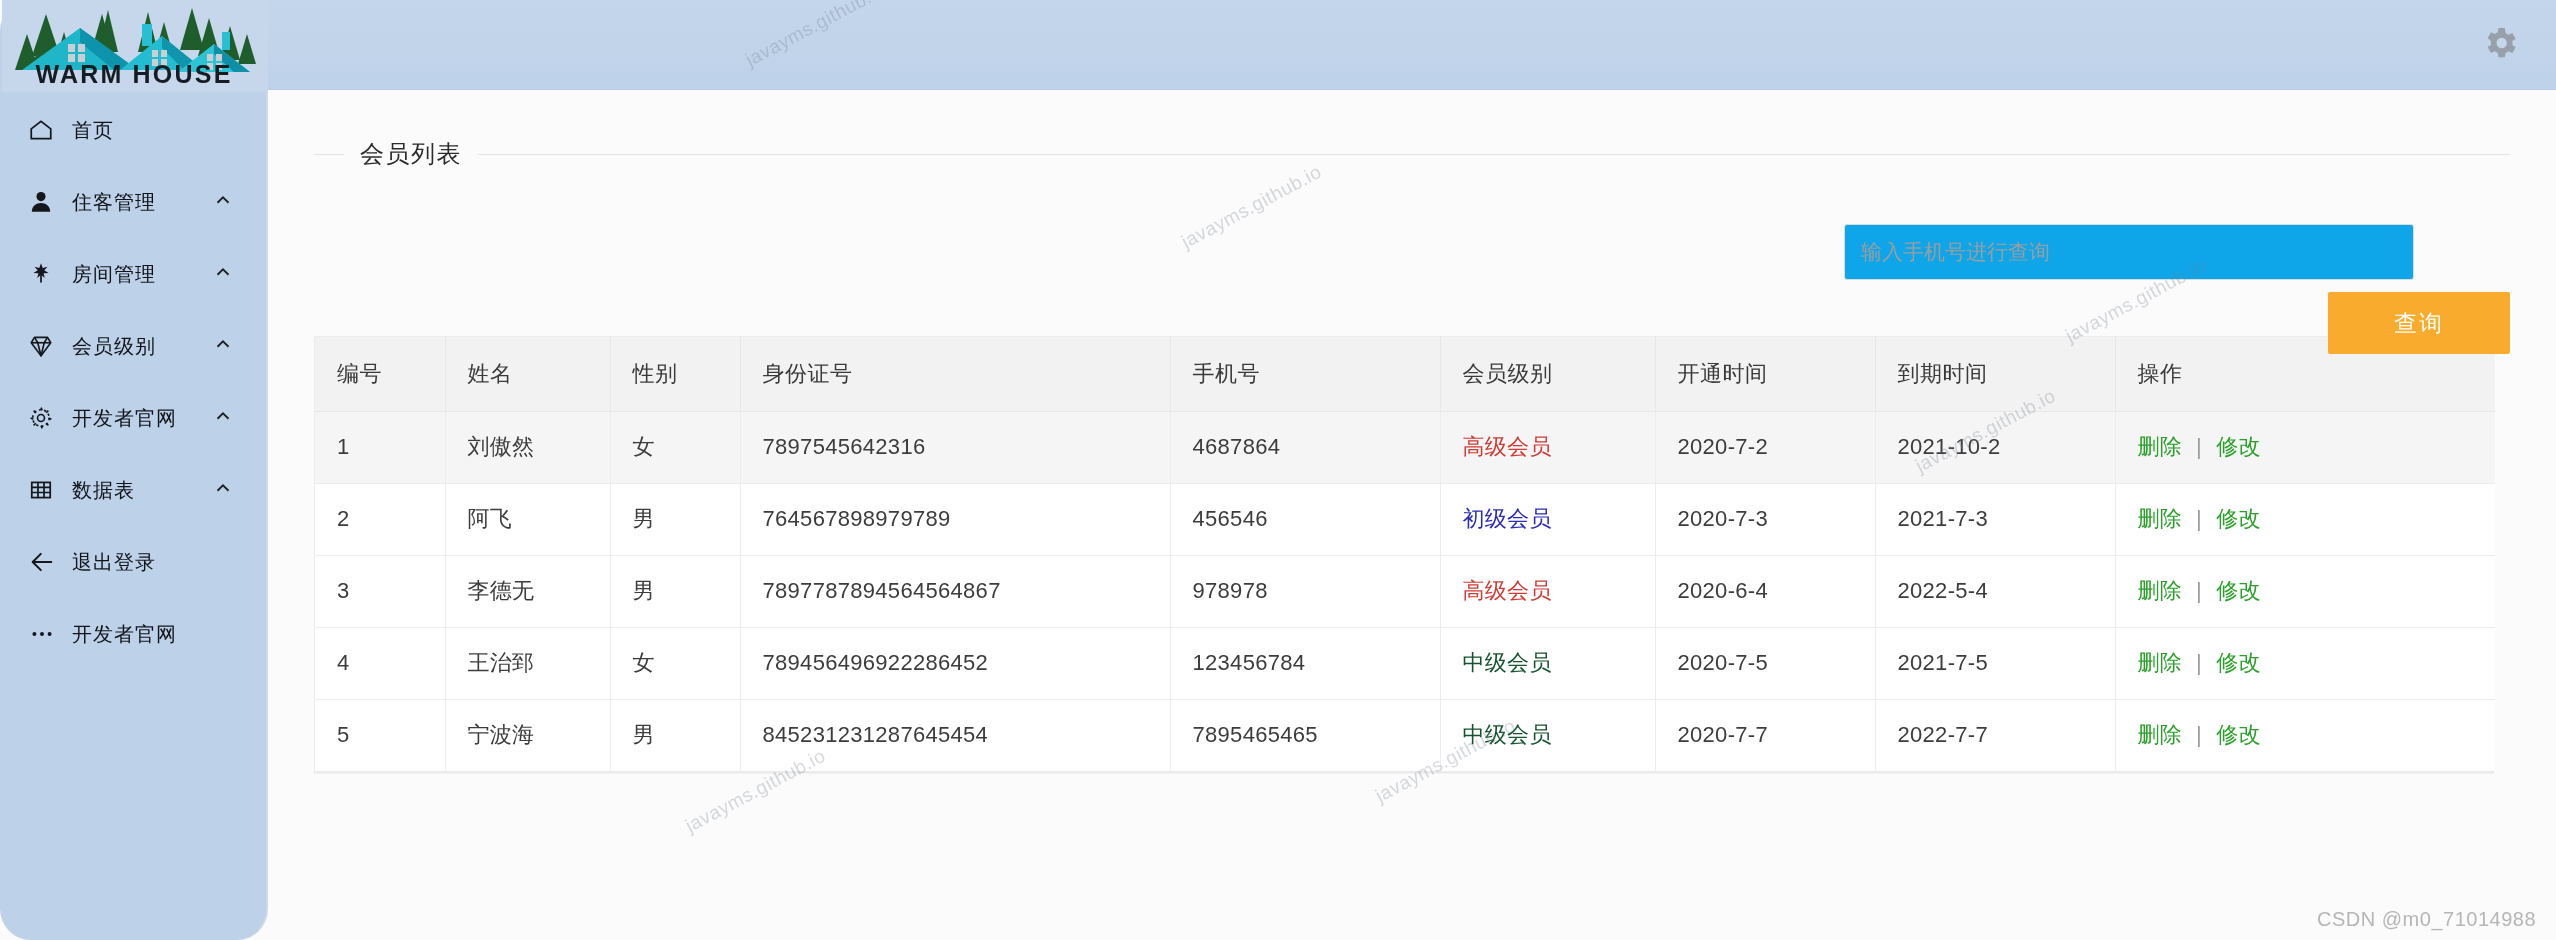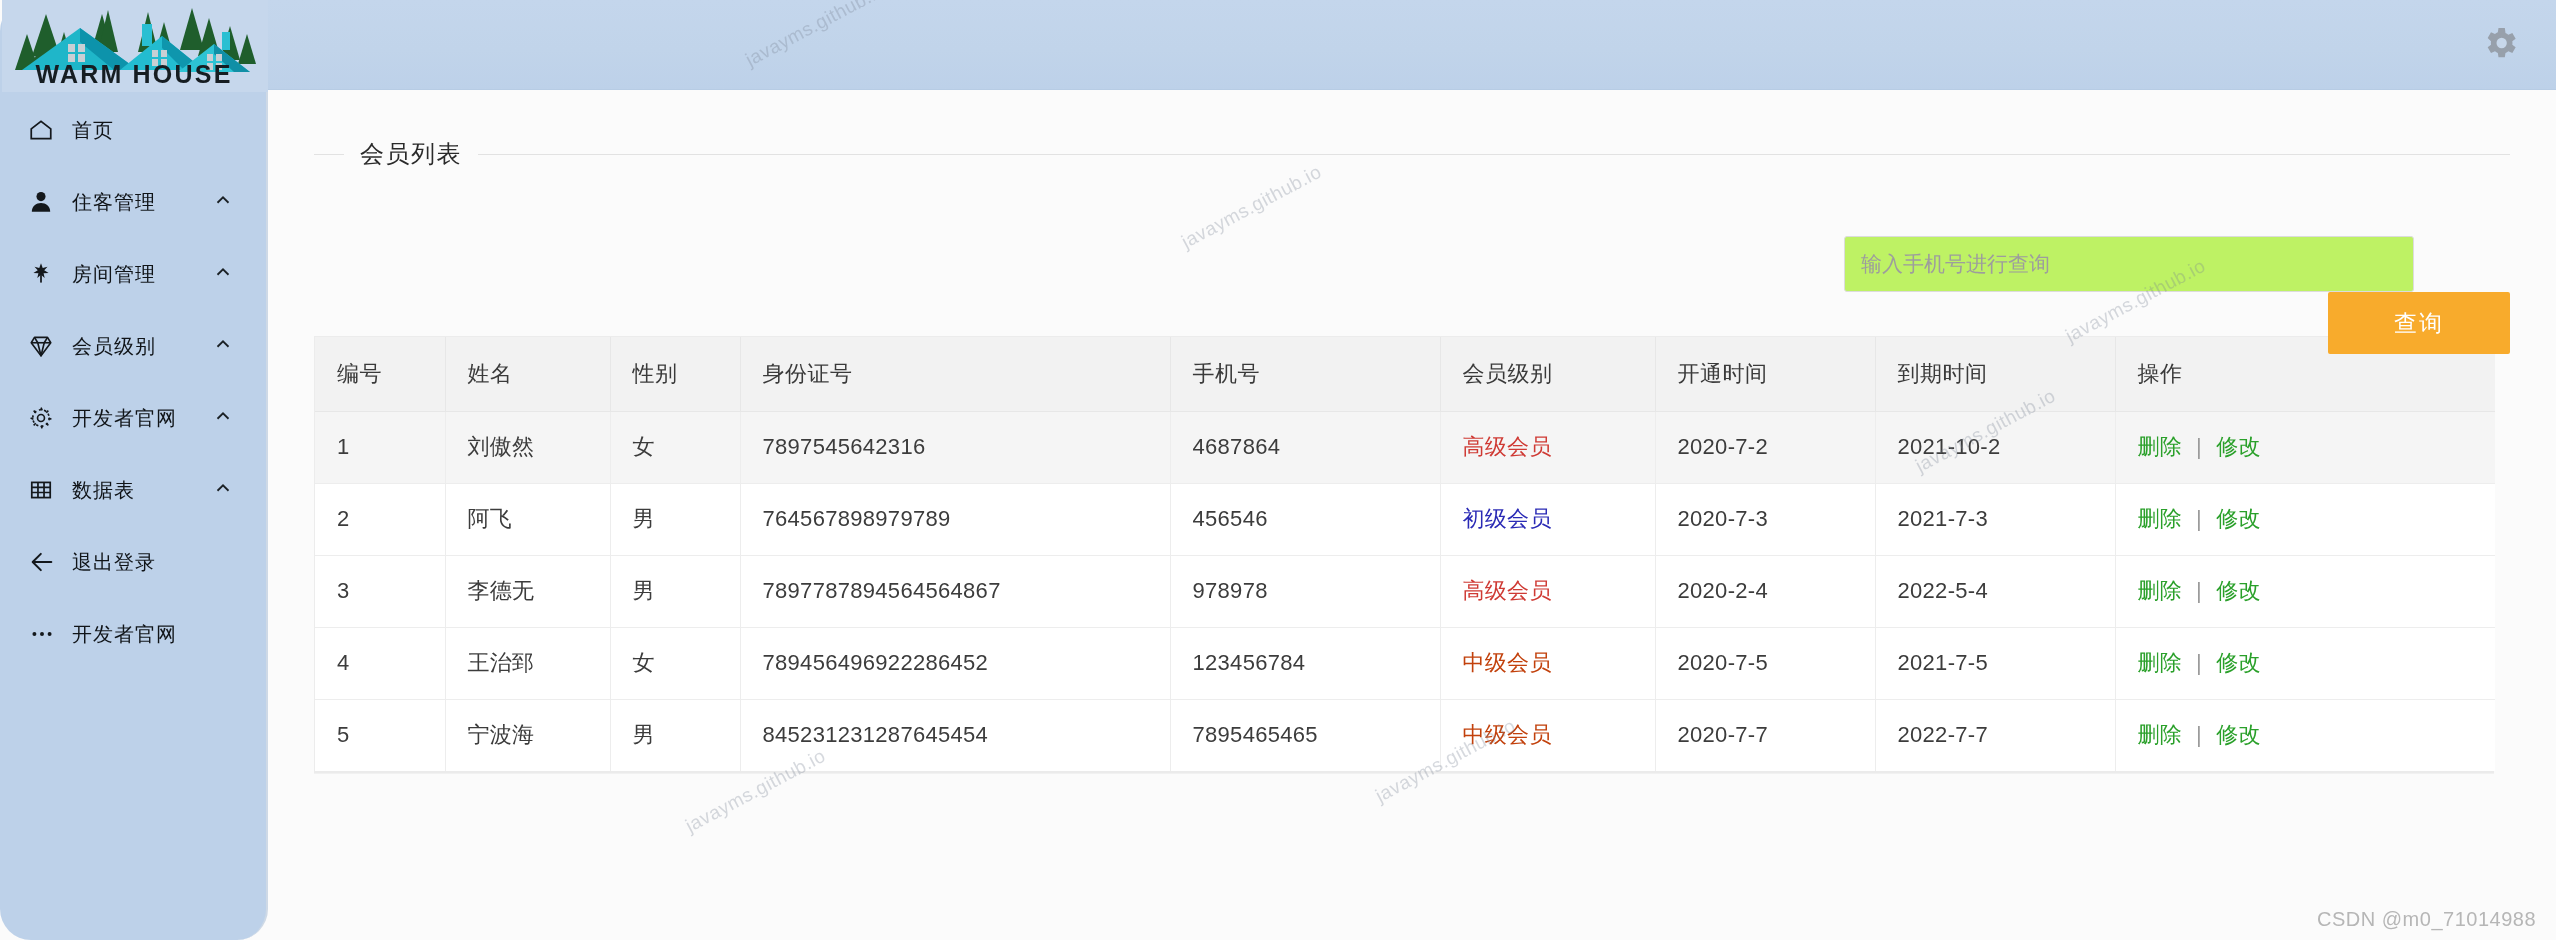--- a/index.html
+++ b/index.html
@@ -134,27 +134,26 @@
     height: 160px;
   }
   .search-input {
     position: absolute;
     right: 96px;
     top: 50px;
     width: 570px;
     height: 56px;
     border: 1px solid #dcdcdc;
     border-radius: 3px;
-    background: #bef264;
+    background: #0ea5e9;
     font-size: 21px;
     color: #333;
     padding: 0 16px;
     outline: none;
     font-family: "Liberation Sans", sans-serif;
-    margin-top: 12px;
   }
   .search-input::placeholder { color: #9d9d9d; }
   .search-btn {
     position: absolute;
     right: 0;
     top: 118px;
     width: 182px;
     height: 62px;
     background: #f8ab2c;
     border: none;
@@ -199,21 +198,21 @@
     letter-spacing: .3px;
     white-space: nowrap;
     overflow: hidden;
   }
   tbody td:last-child { border-right: none; }
   tbody tr.odd td { background: #f5f5f5; }
   tbody tr.even td { background: #ffffff; }
   tbody tr:last-child td { border-bottom: none; }
 
   .lvl-high { color: #cf3a34; }
-  .lvl-mid  { color: #c2410c; }
+  .lvl-mid  { color: #14532d; }
   .lvl-low  { color: #2a2ab5; }
 
   .op-link { color: #2aa02a; cursor: pointer; }
   .op-sep  { color: #9b9b9b; margin: 0 14px; }
 
   
   .wm {
     position: absolute;
     color: rgba(120,130,145,.30);
     font-size: 19px;
@@ -481,21 +480,21 @@
               </td>
             </tr>
 
             <tr class="even">
               <td>3</td>
               <td>李德无</td>
               <td>男</td>
               <td>7897787894564564867</td>
               <td>978978</td>
               <td class="lvl-high">高级会员</td>
-              <td>2020-2-4</td>
+              <td>2020-6-4</td>
               <td>2022-5-4</td>
               <td>
                 <span class="op-link">删除</span><span class="op-sep">|</span><span class="op-link">修改</span>
               </td>
             </tr>
 
             <tr class="even">
               <td>4</td>
               <td>王治郅</td>
               <td>女</td>

